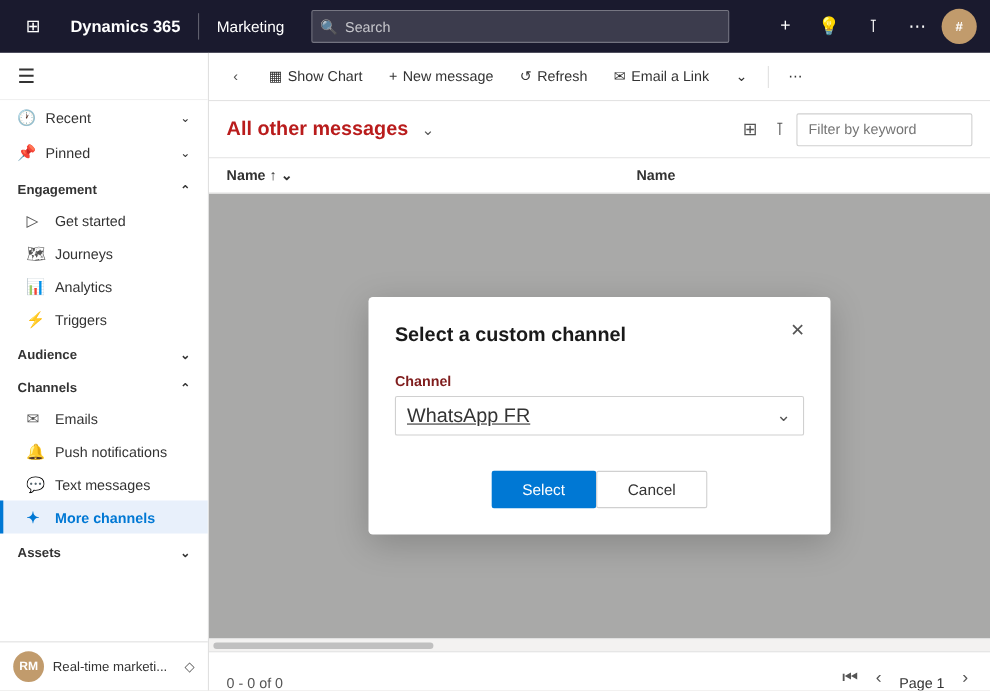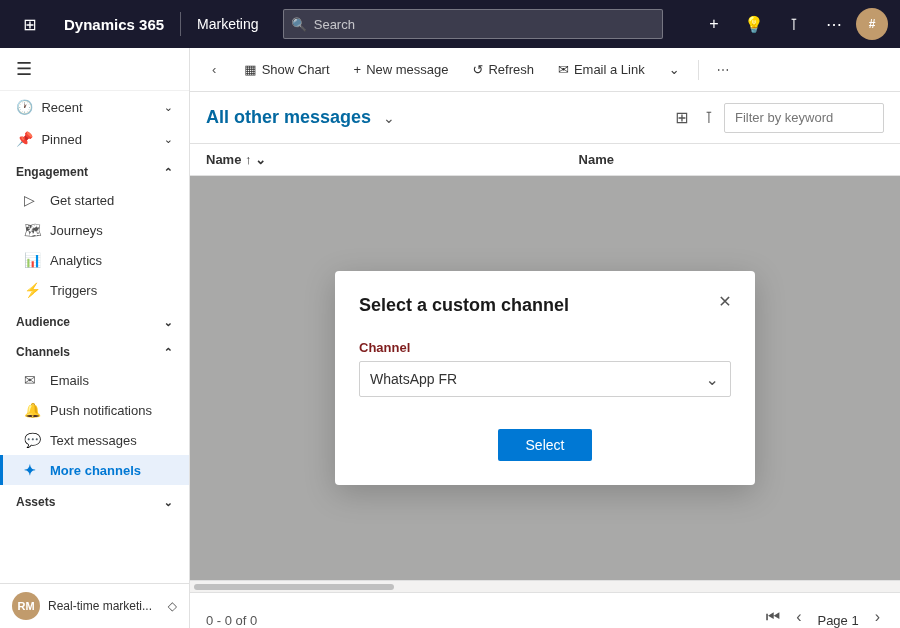--- a/index.html
+++ b/index.html
@@ -233,21 +233,21 @@
       background: #fff;
       border-bottom: 1px solid #e0e0e0;
       display: flex;
       align-items: center;
       padding: 0 16px;
       gap: 8px;
     }
     .view-title {
       font-size: 18px;
       font-weight: 600;
-      color: #0369a1;
+      color: #b91c1c;
       text-align: center;
     }
     .view-title-dropdown { font-size: 14px; color: #555; margin-left: 4px; cursor: pointer; }
     .view-actions { margin-left: auto; display: flex; align-items: center; gap: 6px; }
     .view-icon-btn {
       background: transparent;
       border: none;
       cursor: pointer;
       padding: 5px;
       font-size: 16px;
@@ -336,29 +336,30 @@
       font-weight: 600;
       color: #7f1d1d;
       margin-bottom: 6px;
     }
     .dialog-select {
       width: 100%;
       height: 36px;
       border: 1px solid #d0d0d0;
       border-radius: 2px;
       padding: 0 10px;
-      font-size: 14px;
+      font-size: 18px;
       color: #333;
       background: #fff;
       appearance: none;
       -webkit-appearance: none;
       cursor: pointer;
       display: flex;
       align-items: center;
       justify-content: space-between;
+      text-decoration: underline;
     }
     .dialog-select-wrapper {
       position: relative;
     }
     .dialog-select-wrapper::after {
       content: '⌄';
       position: absolute;
       right: 12px;
       top: 50%;
       transform: translateY(-50%);
@@ -593,20 +594,21 @@
           <div class="dialog-select-wrapper">
             <select class="dialog-select">
               <option>WhatsApp FR</option>
               <option>WhatsApp EN</option>
               <option>Telegram</option>
             </select>
           </div>
 
           <div class="dialog-actions">
             <button class="btn-primary">Select</button>
+            <button class="btn-secondary">Cancel</button>
           </div>
         </div>
       </div>
 
     </div>
 
     <div class="scroll-bar-area">
       <div class="scroll-thumb"></div>
     </div>
 

